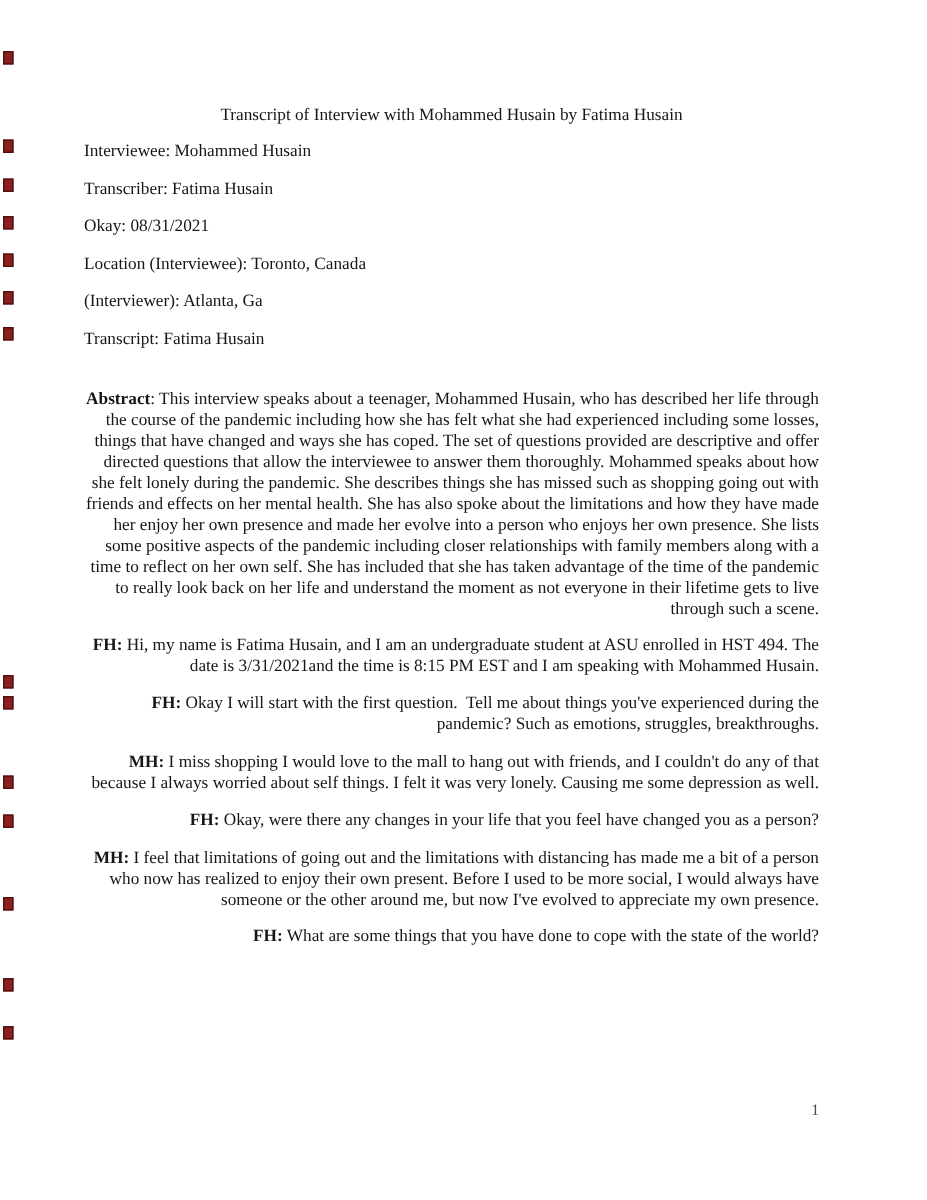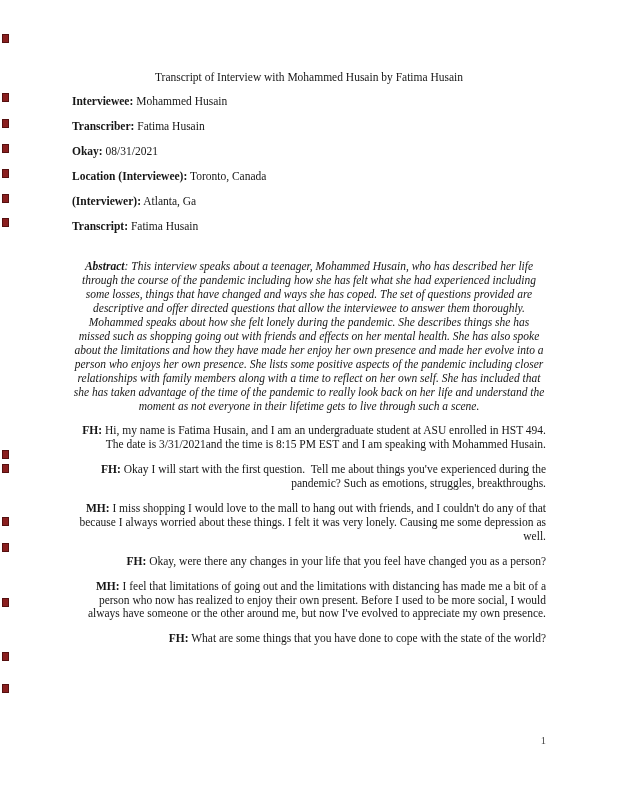--- a/index.html
+++ b/index.html
@@ -9,35 +9,35 @@
     height: 800px;
     background: #ffffff;
     overflow: hidden;
     font-family: "Liberation Serif", "DejaVu Serif", serif;
     color: #161616;
     font-size: 11.5px;
     line-height: 13.9px;
   }
   .content {
     position: absolute;
-    left: 72px;
+    left: 56px;
     right: 72px;
     top: 0;
   }
   .doc-title {
     margin: 0;
     padding-top: 70px;
     text-align: center;
     font-weight: normal;
     font-size: 11.5px;
     line-height: 14px;
   }
   .meta-line { margin: 11px 0 0 0; }
-  .meta-line .lbl { font-weight: bold; }
-  .abstract-para { margin: 27px 0 0 0; text-align: center; font-style: italic; }
+  .meta-line .lbl { font-weight: normal; }
+  .abstract-para { margin: 27px 0 0 0; text-align: right; }
   .abstract-para .lbl { font-weight: bold; }
   .dialogue-para { margin: 11px 0 0 0; text-align: right; }
   .dialogue-para .spk { font-weight: bold; }
   .page-number {
     position: absolute;
     top: 734px;
     right: 72px;
     font-size: 10.5px;
     color: #4a4a4a;
   }
@@ -79,21 +79,21 @@
     <p class="meta-line"><span class="lbl">Transcriber:</span><span> Fatima Husain</span></p>
     <p class="meta-line"><span class="lbl">Okay:</span><span> 08/31/2021</span></p>
     <p class="meta-line"><span class="lbl">Location (Interviewee):</span><span> Toronto, Canada</span></p>
     <p class="meta-line"><span class="lbl">(Interviewer):</span><span> Atlanta, Ga</span></p>
     <p class="meta-line"><span class="lbl">Transcript:</span><span> Fatima Husain</span></p>
 
     <p class="abstract-para"><span class="lbl">Abstract</span><span>: This interview speaks about a teenager, Mohammed Husain, who has described her life through the course of the pandemic including how she has felt what she had experienced including some losses, things that have changed and ways she has coped. The set of questions provided are descriptive and offer directed questions that allow the interviewee to answer them thoroughly. Mohammed speaks about how she felt lonely during the pandemic. She describes things she has missed such as shopping going out with friends and effects on her mental health. She has also spoke about the limitations and how they have made her enjoy her own presence and made her evolve into a person who enjoys her own presence. She lists some positive aspects of the pandemic including closer relationships with family members along with a time to reflect on her own self. She has included that she has taken advantage of the time of the pandemic to really look back on her life and understand the moment as not everyone in their lifetime gets to live through such a scene.</span></p>
 
     <p class="dialogue-para"><span class="spk">FH:</span><span> Hi, my name is Fatima Husain, and I am an undergraduate student at ASU enrolled in HST 494. The date is 3/31/2021and the time is 8:15 PM EST and I am speaking with Mohammed Husain.</span></p>
     <p class="dialogue-para"><span class="spk">FH:</span><span> Okay I will start with the first question.&nbsp; Tell me about things you've experienced during the pandemic? Such as emotions, struggles, breakthroughs.</span></p>
-    <p class="dialogue-para"><span class="spk">MH:</span><span> I miss shopping I would love to the mall to hang out with friends, and I couldn't do any of that because I always worried about these things. I felt it was very lonely. Causing me some depression as well.</span></p>
+    <p class="dialogue-para"><span class="spk">MH:</span><span> I miss shopping I would love to the mall to hang out with friends, and I couldn't do any of that because I always worried about self things. I felt it was very lonely. Causing me some depression as well.</span></p>
     <p class="dialogue-para"><span class="spk">FH:</span><span> Okay, were there any changes in your life that you feel have changed you as a person?</span></p>
     <p class="dialogue-para"><span class="spk">MH:</span><span> I feel that limitations of going out and the limitations with distancing has made me a bit of a person who now has realized to enjoy their own present. Before I used to be more social, I would always have someone or the other around me, but now I've evolved to appreciate my own presence.</span></p>
     <p class="dialogue-para"><span class="spk">FH:</span><span> What are some things that you have done to cope with the state of the world?</span></p>
 
   </div>
 
   <div class="page-number">1</div>
 </div>
 
 </body></html>

